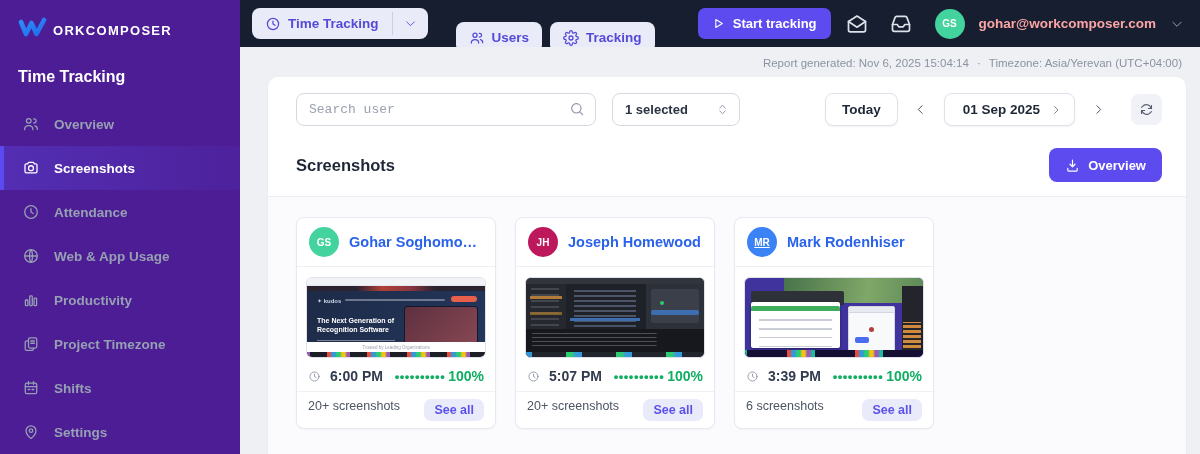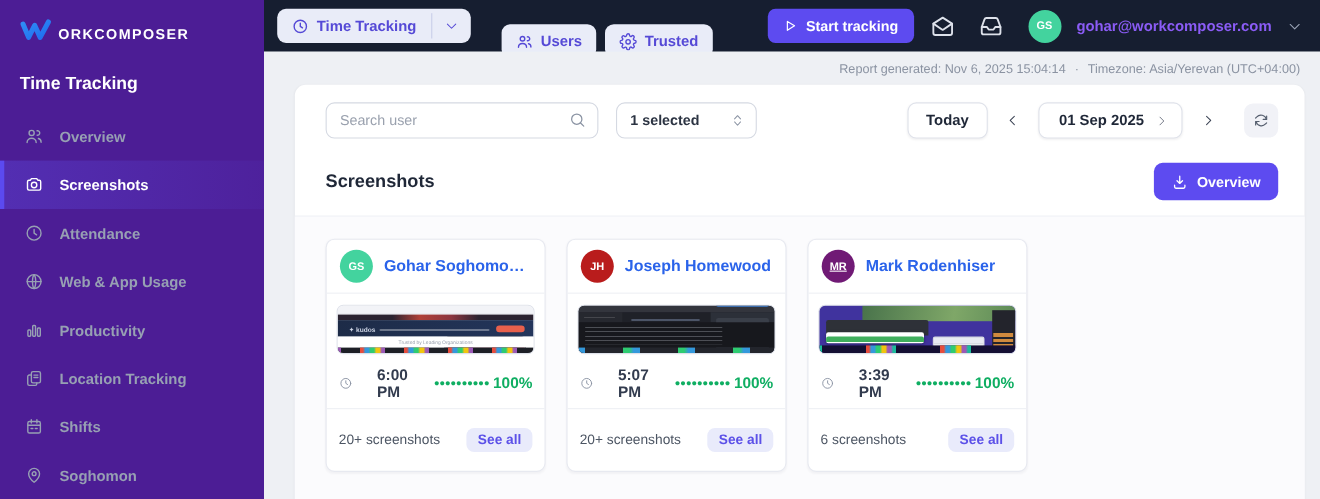--- a/index.html
+++ b/index.html
@@ -34,31 +34,31 @@
   .chip-split .seg .ic { width:16px; height:16px; stroke-width:1.9; }
   .chip-split .divider { width:1px; background:#c9cee9; margin:4px 0; }
   .chip-split .chev-seg { display:flex; align-items:center; padding:0 11px; color:#5549d6; }
   .chip-split .chev-seg .ic { width:13px; height:13px; }
   .tb-gap { width:12px; }
   .tb-spacer { flex:1; }
   .btn-start { display:flex; align-items:center; gap:8px; background:#5d4bf0; color:#fff; font-size:13px; font-weight:700; border-radius:7px; height:31px; padding:0 14px; cursor:pointer; }
   .btn-start .ic { width:13px; height:13px; stroke-width:2; }
   .tb-icon { width:24px; height:24px; color:#dde1ea; margin:0 6px; cursor:pointer; }
   .tb-avatar { width:30px; height:30px; border-radius:50%; background:#4ed0a0; color:#fff; font-size:10px; font-weight:700; display:flex; align-items:center; justify-content:center; margin:0 6px 0 8px; }
-  .tb-email { color:#8b5cf6; font-size:13.5px; font-weight:700; cursor:pointer; }
+  .tb-email { color:#fca5a5; font-size:13.5px; font-weight:700; cursor:pointer; }
   .tb-email-chev { width:14px; height:14px; color:#9aa3b5; margin-left:6px; cursor:pointer; }
 
   
   .content { flex:1; background:#eef0f4; overflow:hidden; }
   .report-line { text-align:right; font-size:11.5px; color:#8b93a2; padding:10px 18px 8px; }
   .report-line .sep { margin:0 5px; }
 
   .panel { background:#fff; margin:0 14px 0 28px; border-radius:10px 10px 0 0; box-shadow:0 1px 2px rgba(16,24,40,.05); height:100%; }
   .toolbar { display:flex; align-items:center; padding:16px 24px 12px 28px; gap:8px; }
-  .search-box { position:relative; width:248px; }
+  .search-box { position:relative; width:300px;font-family:Liberation Mono, monospace; }
   .search-box input { width:100%; height:33px; border:1px solid #d5d9e2; border-radius:8px; padding:0 34px 0 12px; font-size:13px; color:#2b3342; font-family:inherit; outline:none; }
   .search-box input::placeholder { color:#9aa1ae; }
   .search-box .ic { position:absolute; right:11px; top:8px; width:16px; height:16px; color:#8a93a3; }
   .select-box { display:flex; align-items:center; justify-content:space-between; width:128px; height:33px; border:1px solid #d5d9e2; border-radius:8px; padding:0 10px 0 12px; margin-left:8px; font-size:13px; font-weight:700; color:#2b3342; cursor:pointer; background:#fff; }
   .select-box .ic { width:13px; height:13px; color:#8a93a3; }
   .btn-today { height:33px; border:1px solid #dfe2ea; border-radius:8px; background:#fff; box-shadow:0 1px 2px rgba(16,24,40,.06); font-size:13.5px; font-weight:700; color:#1f2737; padding:0 16px; display:flex; align-items:center; cursor:pointer; }
   .nav-chev { width:30px; height:30px; display:flex; align-items:center; justify-content:center; color:#3b4354; cursor:pointer; }
   .nav-chev .ic { width:13px; height:13px; }
   .btn-date { height:33px; border:1px solid #dfe2ea; border-radius:8px; background:#fff; box-shadow:0 1px 2px rgba(16,24,40,.06); font-size:13.5px; font-weight:700; color:#1f2737; padding:0 12px 0 18px; display:flex; align-items:center; gap:10px; cursor:pointer; }
   .btn-date .ic { width:12px; height:12px; color:#6b7280; }
@@ -70,26 +70,26 @@
   .btn-download { display:flex; align-items:center; gap:8px; background:#5d4bf0; color:#fff; font-size:13px; font-weight:700; border-radius:8px; height:34px; padding:0 16px; cursor:pointer; }
   .btn-download .ic { width:15px; height:15px; stroke-width:1.9; }
 
   .cards-area { background:#fbfbfd; padding:20px 24px 20px 28px; display:flex; gap:19px; height:100%; }
   .card { width:200px; background:#fff; border:1px solid #e7e9f0; border-radius:8px; box-shadow:0 1px 2px rgba(16,24,40,.04); height:212px; display:flex; flex-direction:column; }
   .card-head { display:flex; align-items:center; gap:10px; padding:9px 12px; border-bottom:1px solid #eef0f4; }
   .card-avatar { width:30px; height:30px; min-width:30px; border-radius:50%; color:#fff; font-size:10px; font-weight:700; display:flex; align-items:center; justify-content:center; }
   .card-name { color:#2a63ea; font-size:14.5px; font-weight:700; white-space:nowrap; overflow:hidden; text-overflow:ellipsis; cursor:pointer; }
   .thumb { height:101px; margin:10px 9px 8px; border-radius:6px; border:1px solid #dfe2ea; position:relative; overflow:hidden; cursor:pointer; background:#fff; }
   .card-foot { display:flex; align-items:center; justify-content:space-between; padding:2px 11px 7px; }
-  .cf-time { display:flex; align-items:center; gap:22px; color:#323b4e; font-size:14px; font-weight:700; }
+  .cf-time { display:flex; align-items:center; gap:9px; color:#323b4e; font-size:14px; font-weight:700; }
   .cf-time .ic { width:13px; height:13px; color:#8a93a3; stroke-width:1.6; }
   .cf-meter { display:flex; align-items:baseline; gap:3px; }
   .cf-dots { color:#0fae62; font-size:13px; font-weight:700; letter-spacing:0.5px; line-height:1; }
   .cf-pct { color:#0fae62; font-size:14px; font-weight:700; }
-  .card-bottom { display:flex; align-items:center; justify-content:space-between; border-top:1px solid #eef0f4; padding:17px 11px; margin-top:auto; }
+  .card-bottom { display:flex; justify-content:space-between; border-top:1px solid #eef0f4; padding:7px 11px; margin-top:auto; }
   .cb-count { color:#4c5563; font-size:12.5px; }
   .cb-seeall { background:#e9ebfb; color:#5c51e8; font-size:12.5px; font-weight:700; border-radius:7px; padding:4px 10px; cursor:pointer; }
 
   
   .t-web .tw-chrome { height:8px; background:#f2f3f7; border-bottom:1px solid #e4e6ec; }
   .t-web .tw-banner { height:5px; background:linear-gradient(90deg,#2b2330 28%,#b04038 42%,#8c3640 58%,#2b2330 72%); }
   .t-web .tw-hero { position:absolute; top:13px; left:0; right:0; bottom:15px; background:linear-gradient(120deg,#1d2b47,#24365c); }
   .t-web .tw-logo { position:absolute; top:6px; left:10px; color:#cfd6e6; font-size:6px; font-weight:700; }
   .t-web .tw-navrow { position:absolute; top:8px; left:38px; right:40px; height:2px; background:rgba(255,255,255,.35); border-radius:1px; }
   .t-web .tw-cta-top { position:absolute; top:4.5px; right:8px; width:26px; height:6px; border-radius:3px; background:#e8604c; }
@@ -189,36 +189,36 @@
             <rect x="16.1" y="9.5" width="3.4" height="10" rx="1"></rect>
           </svg>
         <span>Productivity</span>
       </div>
       <div class="sb-item">
         <svg class="ic" viewBox="0 0 24 24">
             <rect x="8.7" y="3.8" width="11" height="13.6" rx="2"></rect>
             <path d="M15.3 17.4v1.2a1.9 1.9 0 01-1.9 1.9H6.2a1.9 1.9 0 01-1.9-1.9V9.8a1.9 1.9 0 011.9-1.9h1.4"></path>
             <path d="M11.8 8h4.8M11.8 11h4.8"></path>
           </svg>
-        <span>Location Tracking</span>
+        <span>Project Timezone</span>
       </div>
       <div class="sb-item">
         <svg class="ic" viewBox="0 0 24 24">
             <rect x="4.4" y="5.6" width="15.2" height="14" rx="2"></rect>
             <path d="M4.4 10.2h15.2M8.6 3.4v4M15.4 3.4v4"></path>
             <path d="M8.3 14h2.2M13.5 14h2.2"></path>
           </svg>
         <span>Shifts</span>
       </div>
       <div class="sb-item">
         <svg class="ic" viewBox="0 0 24 24">
             <path d="M12 20.6s-6.6-5.1-6.6-10.3a6.6 6.6 0 1113.2 0c0 5.2-6.6 10.3-6.6 10.3z"></path>
             <circle cx="12" cy="10.2" r="2.3"></circle>
           </svg>
-        <span>Soghomon</span>
+        <span>Settings</span>
       </div>
     </nav>
   </aside>
 
   <div class="main">
 
     <header class="topbar">
       <div class="chip-split">
         <div class="seg">
           <svg class="ic" viewBox="0 0 24 24">
@@ -242,21 +242,21 @@
             <path d="M15.6 5.2a2.7 2.7 0 110 5.3"></path>
             <path d="M17.2 14.6c2.1.5 3.3 2.1 3.3 4.4"></path>
           </svg>
         <span>Users</span>
       </div>
       <div class="chip">
         <svg class="ic" viewBox="0 0 24 24">
             <circle cx="12" cy="12" r="3"></circle>
             <path d="M19.4 15a1.65 1.65 0 00.33 1.82l.06.06a2 2 0 01-2.83 2.83l-.06-.06a1.65 1.65 0 00-1.82-.33 1.65 1.65 0 00-1 1.51V21a2 2 0 01-4 0v-.09A1.65 1.65 0 009 19.4a1.65 1.65 0 00-1.82.33l-.06.06a2 2 0 01-2.83-2.83l.06-.06a1.65 1.65 0 00.33-1.82 1.65 1.65 0 00-1.51-1H3a2 2 0 010-4h.09A1.65 1.65 0 004.6 9a1.65 1.65 0 00-.33-1.82l-.06-.06a2 2 0 012.83-2.83l.06.06a1.65 1.65 0 001.82.33H9a1.65 1.65 0 001-1.51V3a2 2 0 014 0v.09a1.65 1.65 0 001 1.51 1.65 1.65 0 001.82-.33l.06-.06a2 2 0 012.83 2.83l-.06.06a1.65 1.65 0 00-.33 1.82V9a1.65 1.65 0 001.51 1H21a2 2 0 010 4h-.09a1.65 1.65 0 00-1.51 1z"></path>
           </svg>
-        <span>Trusted</span>
+        <span>Tracking</span>
       </div>
       <div class="tb-spacer"></div>
       <div class="btn-start">
         <svg class="ic" viewBox="0 0 24 24">
             <path d="M7 4.5l12 7.5-12 7.5z"></path>
           </svg>
         <span>Start tracking</span>
       </div>
       <svg class="tb-icon ic" viewBox="0 0 24 24">
           <path d="M3.5 9.5L12 4l8.5 5.5V18a1.8 1.8 0 01-1.8 1.8H5.3A1.8 1.8 0 013.5 18z"></path>
@@ -377,21 +377,21 @@
               </div>
             </div>
             <div class="card-bottom">
               <span class="cb-count">20+ screenshots</span>
               <span class="cb-seeall">See all</span>
             </div>
           </div>
 
           <div class="card">
             <div class="card-head">
-              <div class="card-avatar" style="background: #b91c1c;">
+              <div class="card-avatar" style="background: #be185d;">
                   <span>JH</span>
                 </div>
               <div class="card-name">Joseph Homewood</div>
             </div>
             <div class="thumb t-ide">
               <div class="ti-top"></div>
               <div class="ti-tree"></div>
               <div class="ti-tree-hl1"></div>
               <div class="ti-tree-hl2"></div>
               <div class="ti-code"></div>
@@ -419,21 +419,21 @@
               </div>
             </div>
             <div class="card-bottom">
               <span class="cb-count">20+ screenshots</span>
               <span class="cb-seeall">See all</span>
             </div>
           </div>
 
           <div class="card">
             <div class="card-head">
-              <div class="card-avatar" style="background: #701a75; text-decoration: underline;">
+              <div class="card-avatar" style="background: #3b82f6; text-decoration: underline;">
                   <span>MR</span>
                 </div>
               <div class="card-name">Mark Rodenhiser</div>
             </div>
             <div class="thumb t-desk">
               <div class="td-wall"></div>
               <div class="td-darkwin"></div>
               <div class="td-side"></div>
               <div class="td-grid"></div>
               <div class="td-win2">

